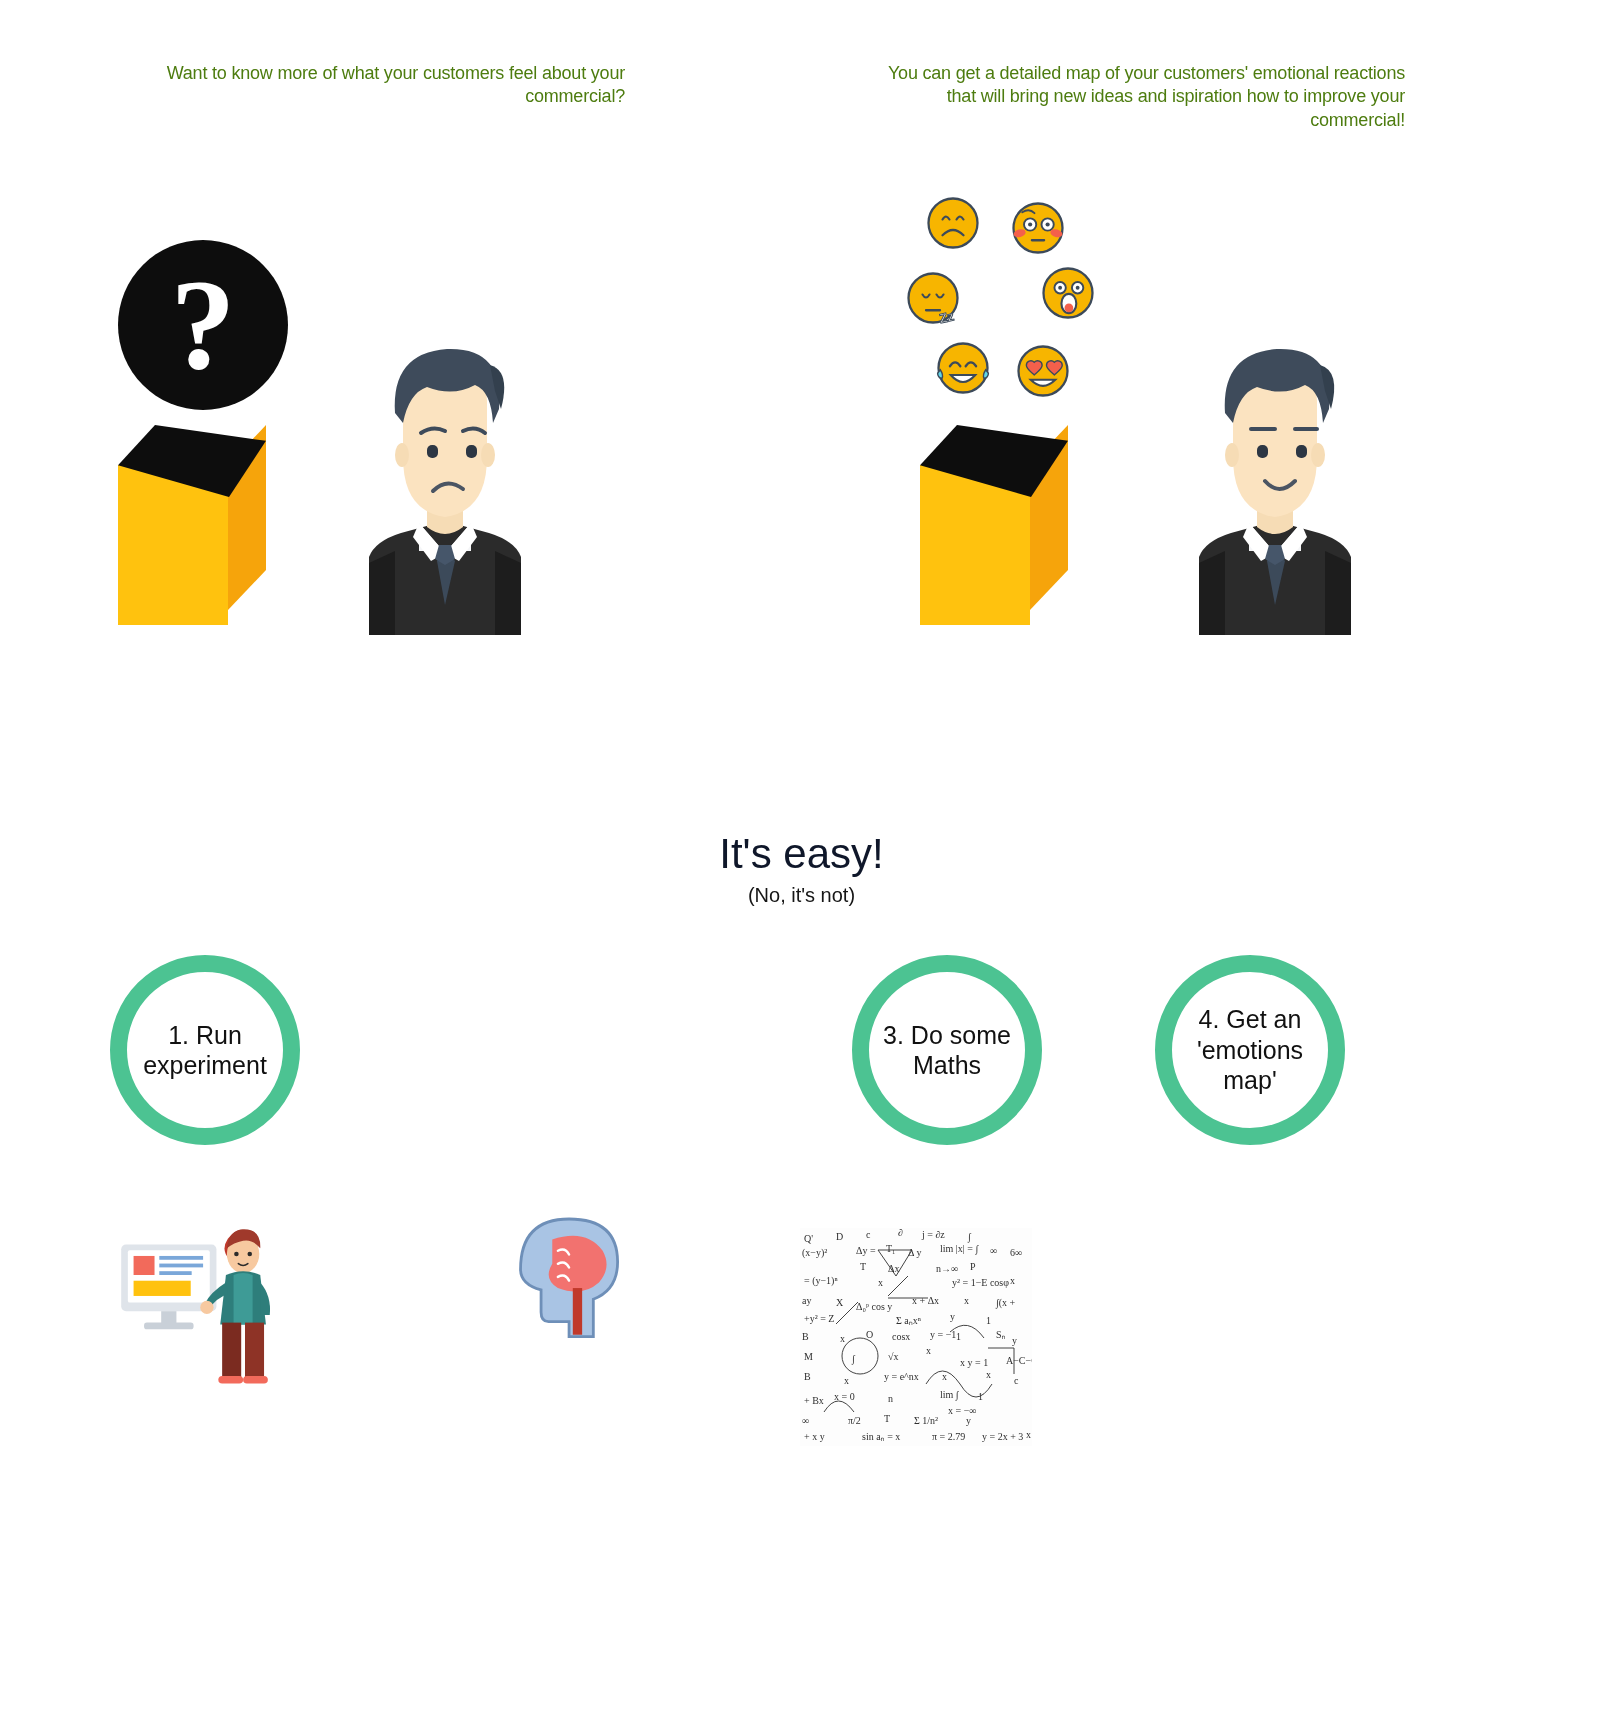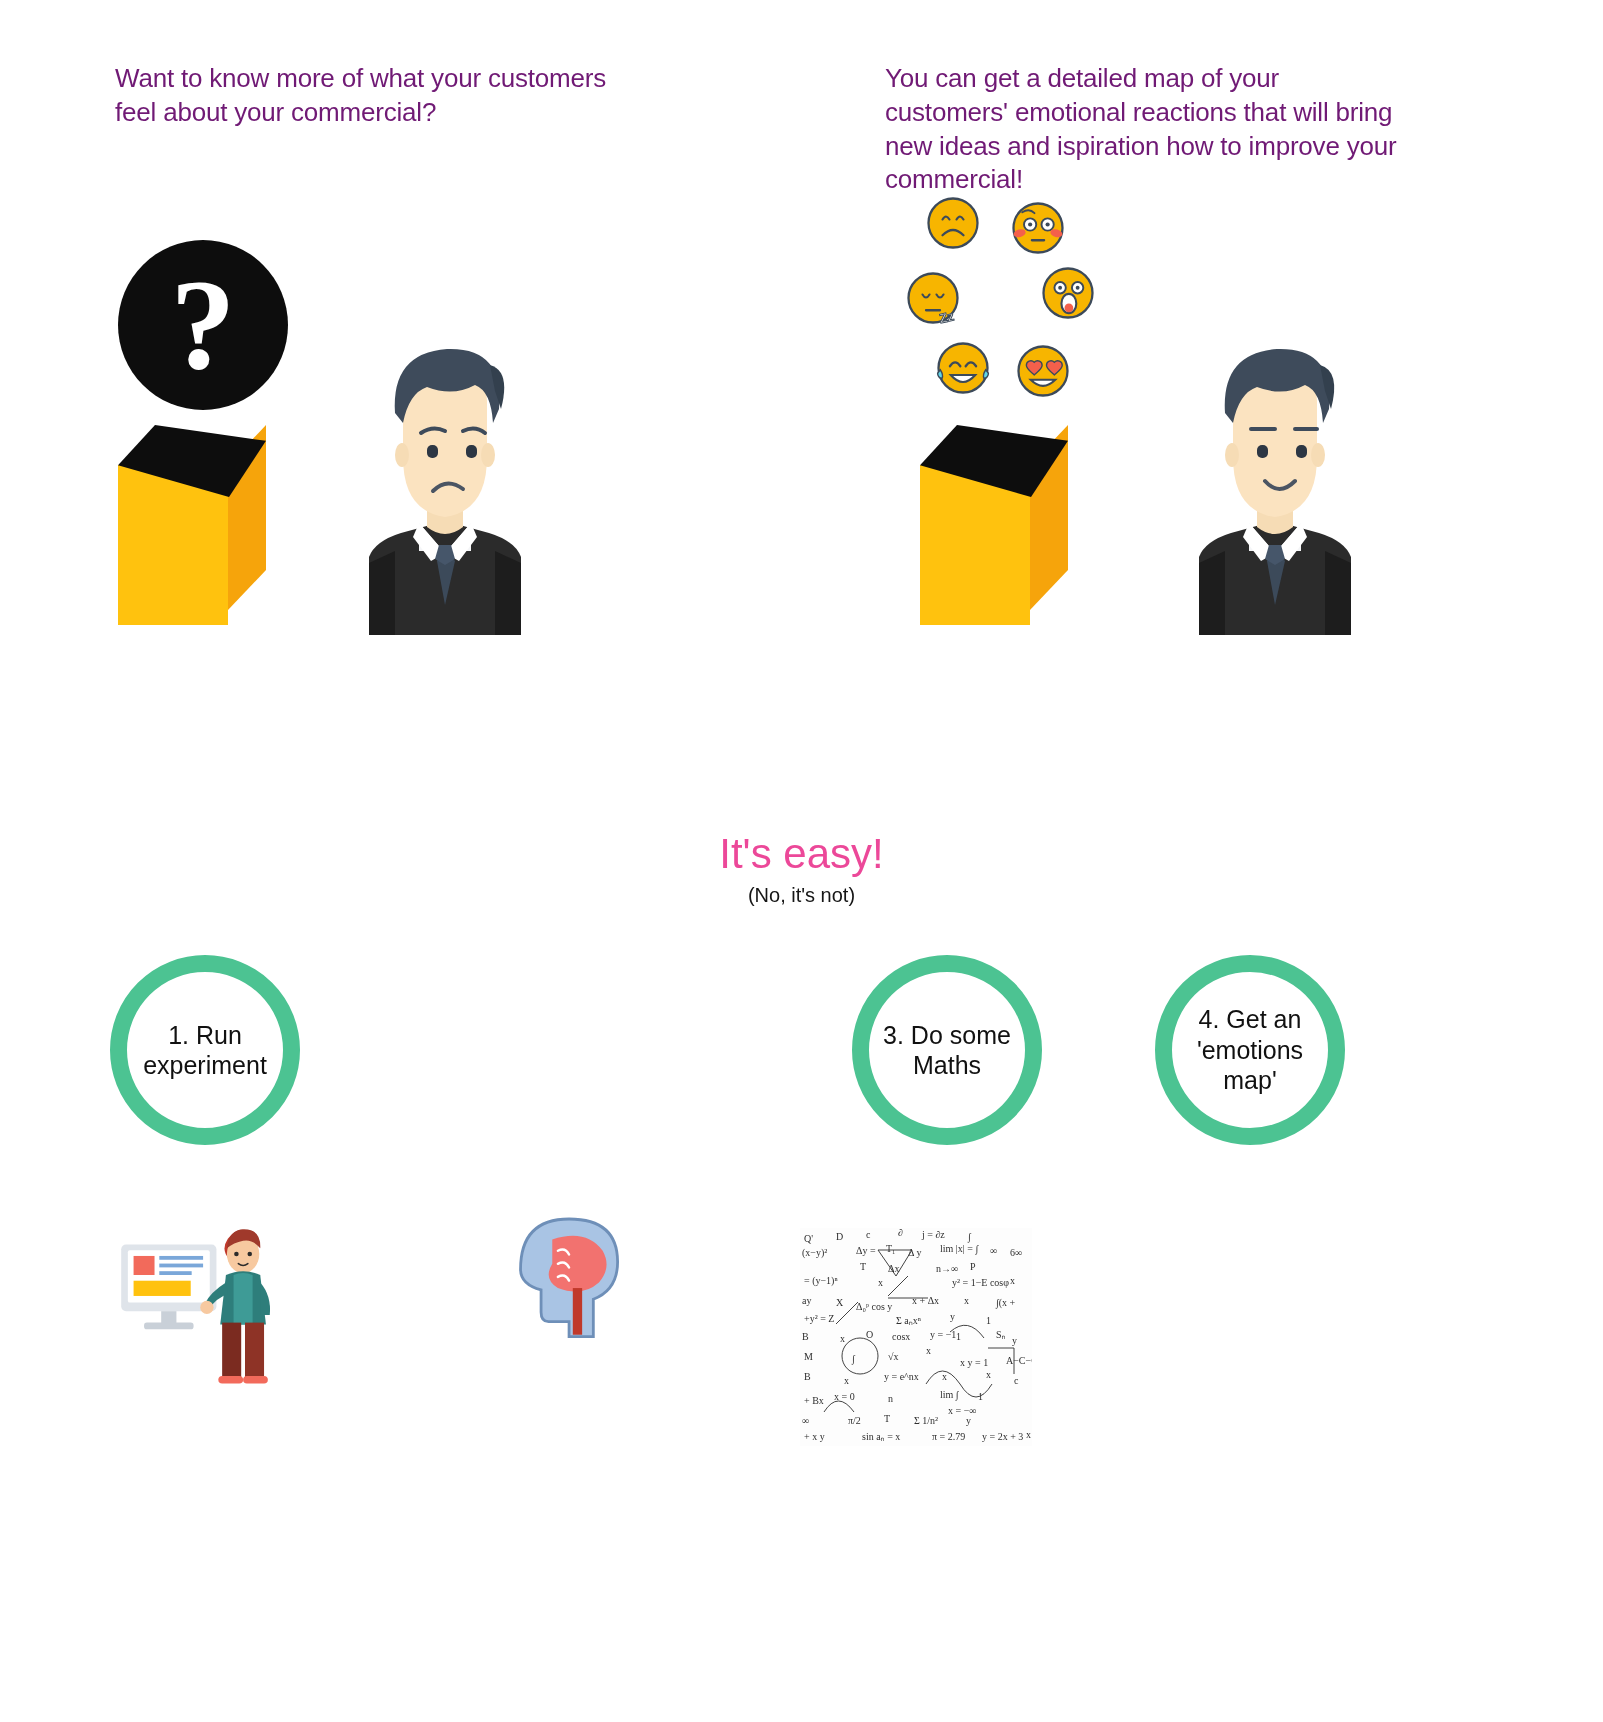--- a/index.html
+++ b/index.html
@@ -19,25 +19,25 @@
   .top-section {
     position: absolute; top: 0; left: 0;
     width: 1603px; height: 700px;
   }
   .panel { position: absolute; top: 0; }
   .panel-left  { left: 0;   width: 800px; }
   .panel-right { left: 800px; width: 803px; }
 
   .headline {
     position: absolute;
-    text-align: left;
-    font-size: 26px;
+    text-align: right;
+    font-size: 18px;
     line-height: 1.3;
     font-weight: 400;
-    color: #701a75;
+    color: #4d7c0f;
     letter-spacing: -0.2px;
   }
   .headline-left  { top: 62px; left: 115px; width: 510px; }
   .headline-right { top: 62px; left: 85px;  width: 520px; }
 
   
   .qmark {
     position: absolute;
     left: 118px; top: 240px;
     width: 170px; height: 170px;
@@ -82,21 +82,21 @@
   
   .emoji-cluster { position: absolute; left: 905px; top: 195px; width: 240px; height: 200px; }
   .emo { position: absolute; width: 56px; height: 56px; }
 
   
   .easy-title {
     position: absolute; top: 830px; left: 0; width: 1603px;
     text-align: center;
     font-size: 42px;
     font-weight: 400;
-    color: #ec4899;
+    color: #0f172a;
   }
   .easy-sub {
     position: absolute; top: 884px; left: 0; width: 1603px;
     text-align: center;
     font-size: 20px;
     color: #161616;
   }
 
   
   .steps { position: absolute; top: 955px; left: 0; width: 1362px; height: 190px; }

